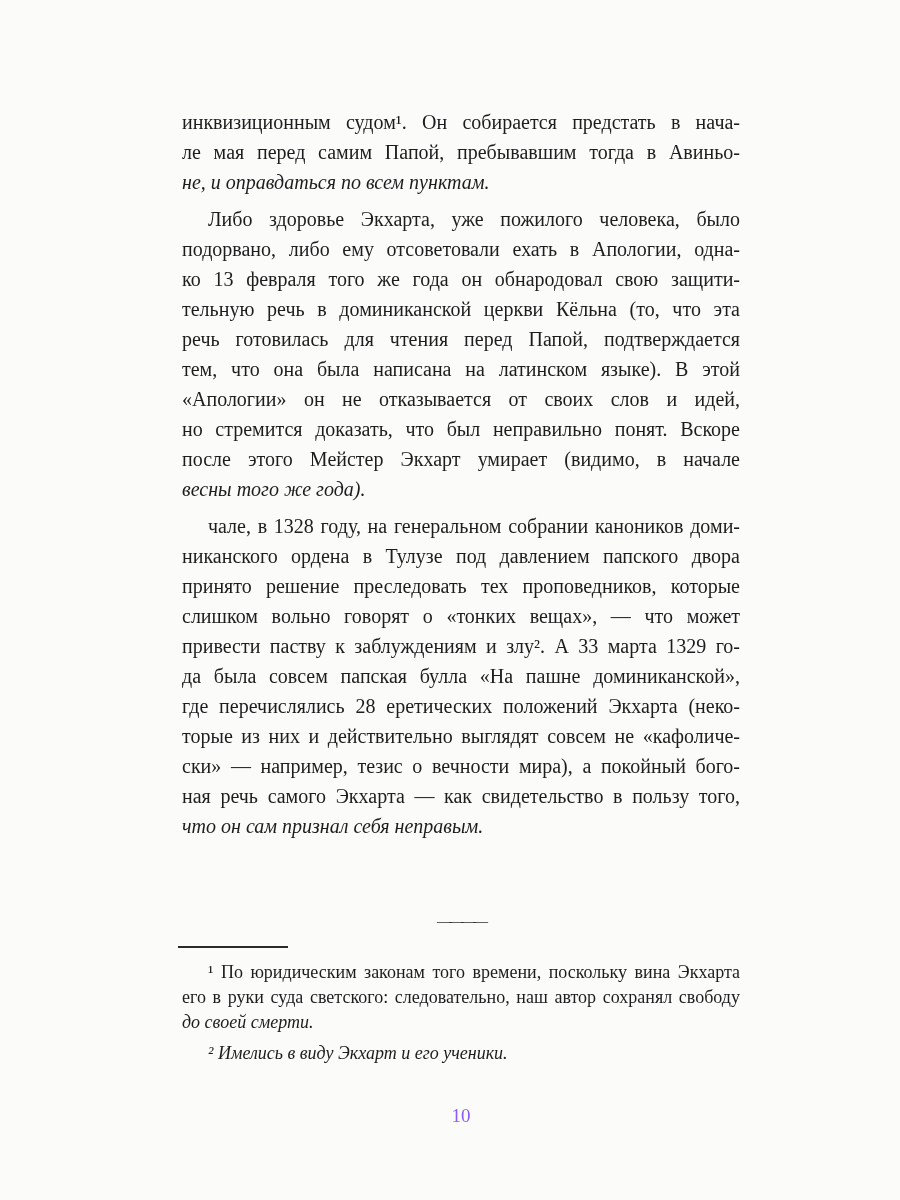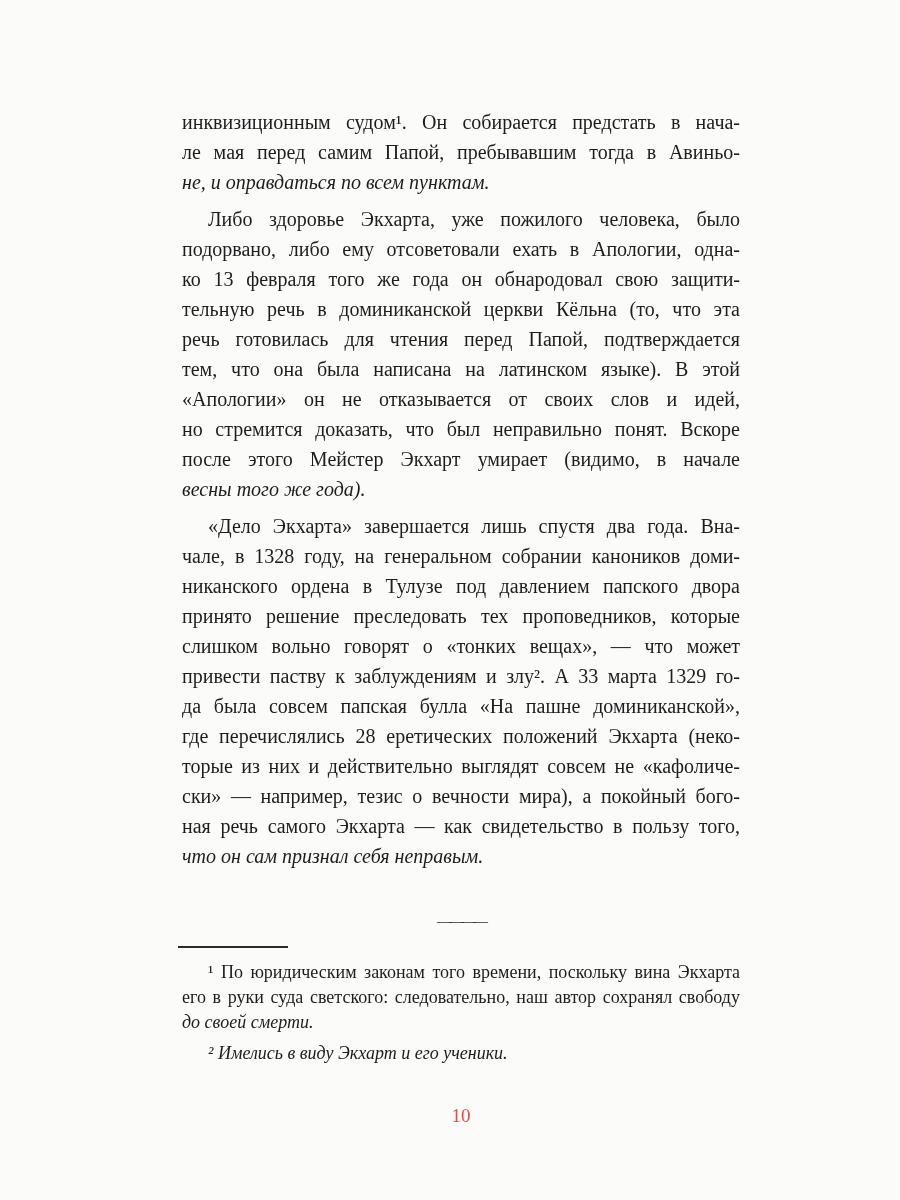--- a/index.html
+++ b/index.html
@@ -69,21 +69,21 @@
   }
   .footnotes .para + .para { margin-top: 6px; }
   .page-number {
     position: absolute;
     left: 178px;
     top: 1103px;
     width: 566px;
     text-align: center;
     font-size: 19px;
     line-height: 26px;
-    color: #ef4444;
+    color: #8b5cf6;
   }
 </style>
 </head>
 <body>
 
 <div class="page">
   <div class="text-block" id="main-text">
       <div class="para">
         <div class="line">инквизиционным судом¹. Он собирается предстать в нача-</div>
         <div class="line">ле мая перед самим Папой, пребывавшим тогда в Авиньо-</div>
@@ -95,21 +95,20 @@
         <div class="line">ко 13 февраля того же года он обнародовал свою защити-</div>
         <div class="line">тельную речь в доминиканской церкви Кёльна (то, что эта</div>
         <div class="line">речь готовилась для чтения перед Папой, подтверждается</div>
         <div class="line">тем, что она была написана на латинском языке). В этой</div>
         <div class="line">«Апологии» он не отказывается от своих слов и идей,</div>
         <div class="line">но стремится доказать, что был неправильно понят. Вскоре</div>
         <div class="line">после этого Мейстер Экхарт умирает (видимо, в начале</div>
         <div class="line last">весны того же года).</div>
       </div>
       <div class="para indent">
-        <div class="line">«Дело Экхарта» завершается лишь спустя два года. Вна-</div>
         <div class="line">чале, в 1328 году, на генеральном собрании каноников доми-</div>
         <div class="line">никанского ордена в Тулузе под давлением папского двора</div>
         <div class="line">принято решение преследовать тех проповедников, которые</div>
         <div class="line">слишком вольно говорят о «тонких вещах», — что может</div>
         <div class="line">привести паству к заблуждениям и злу². А 33 марта 1329 го-</div>
         <div class="line">да была совсем папская булла «На пашне доминиканской»,</div>
         <div class="line">где перечислялись 28 еретических положений Экхарта (неко-</div>
         <div class="line">торые из них и действительно выглядят совсем не «кафоличе-</div>
         <div class="line">ски» — например, тезис о вечности мира), а покойный бого-</div>
         <div class="line">ная речь самого Экхарта — как свидетельство в пользу того,</div>

